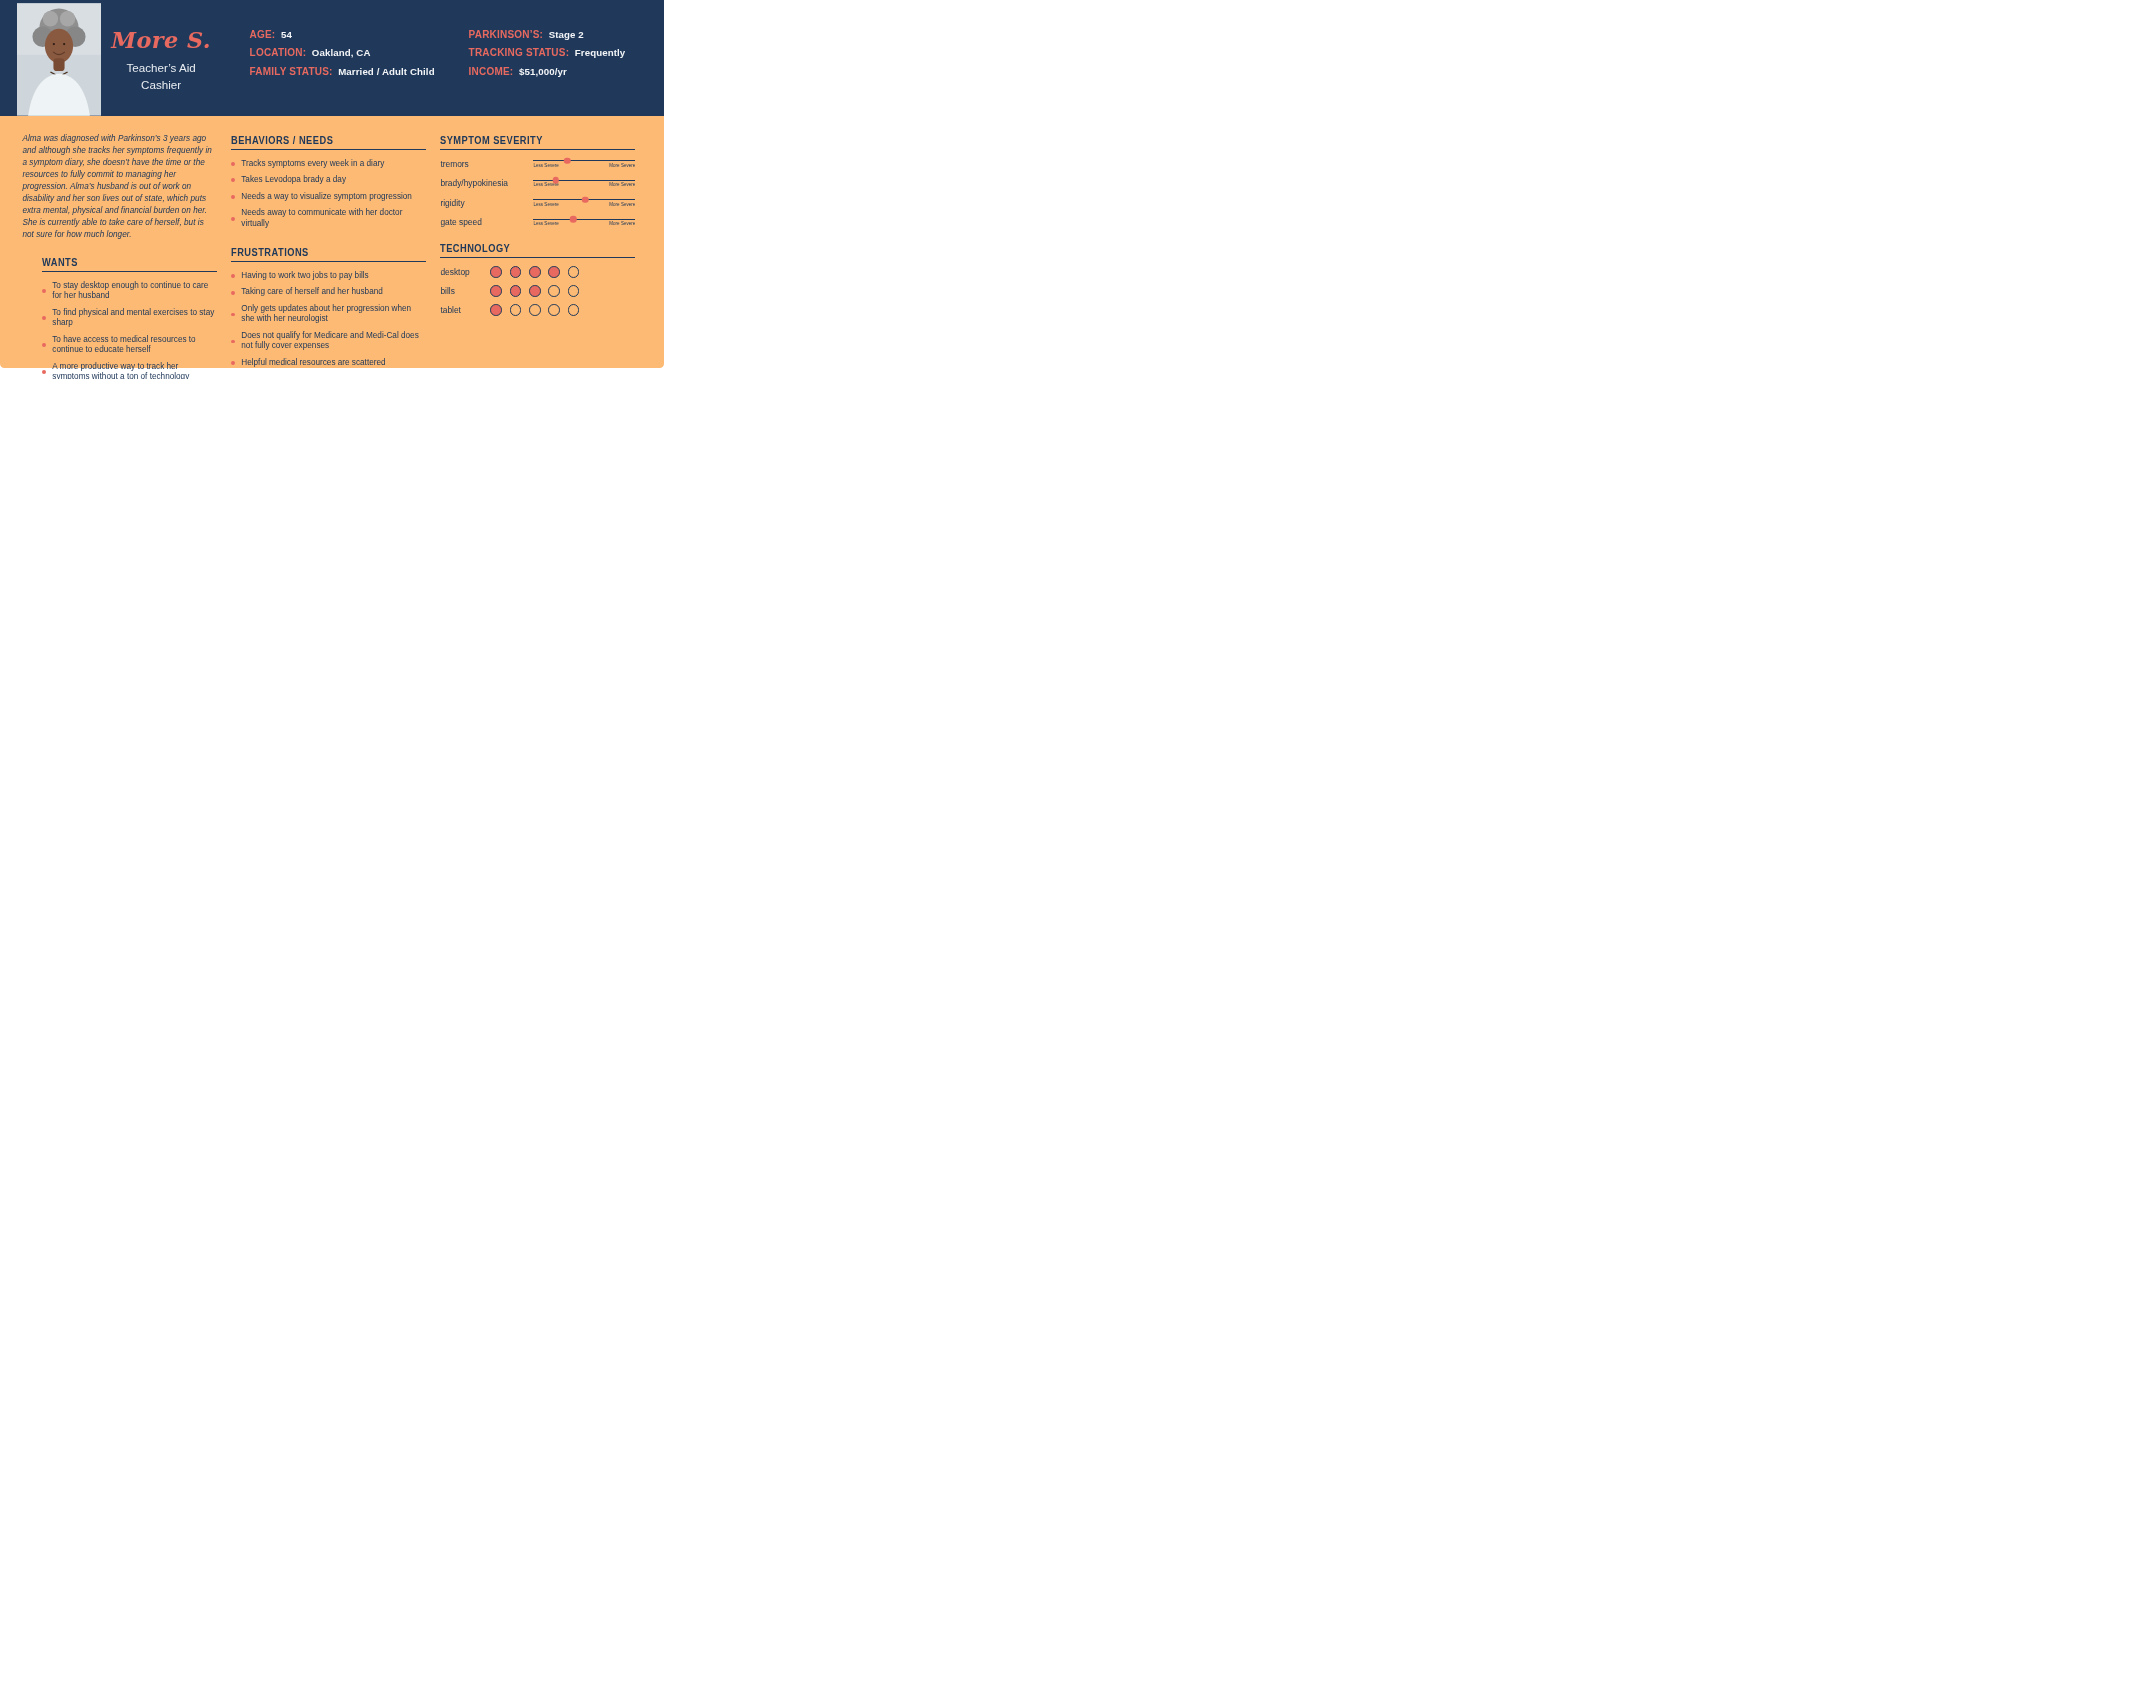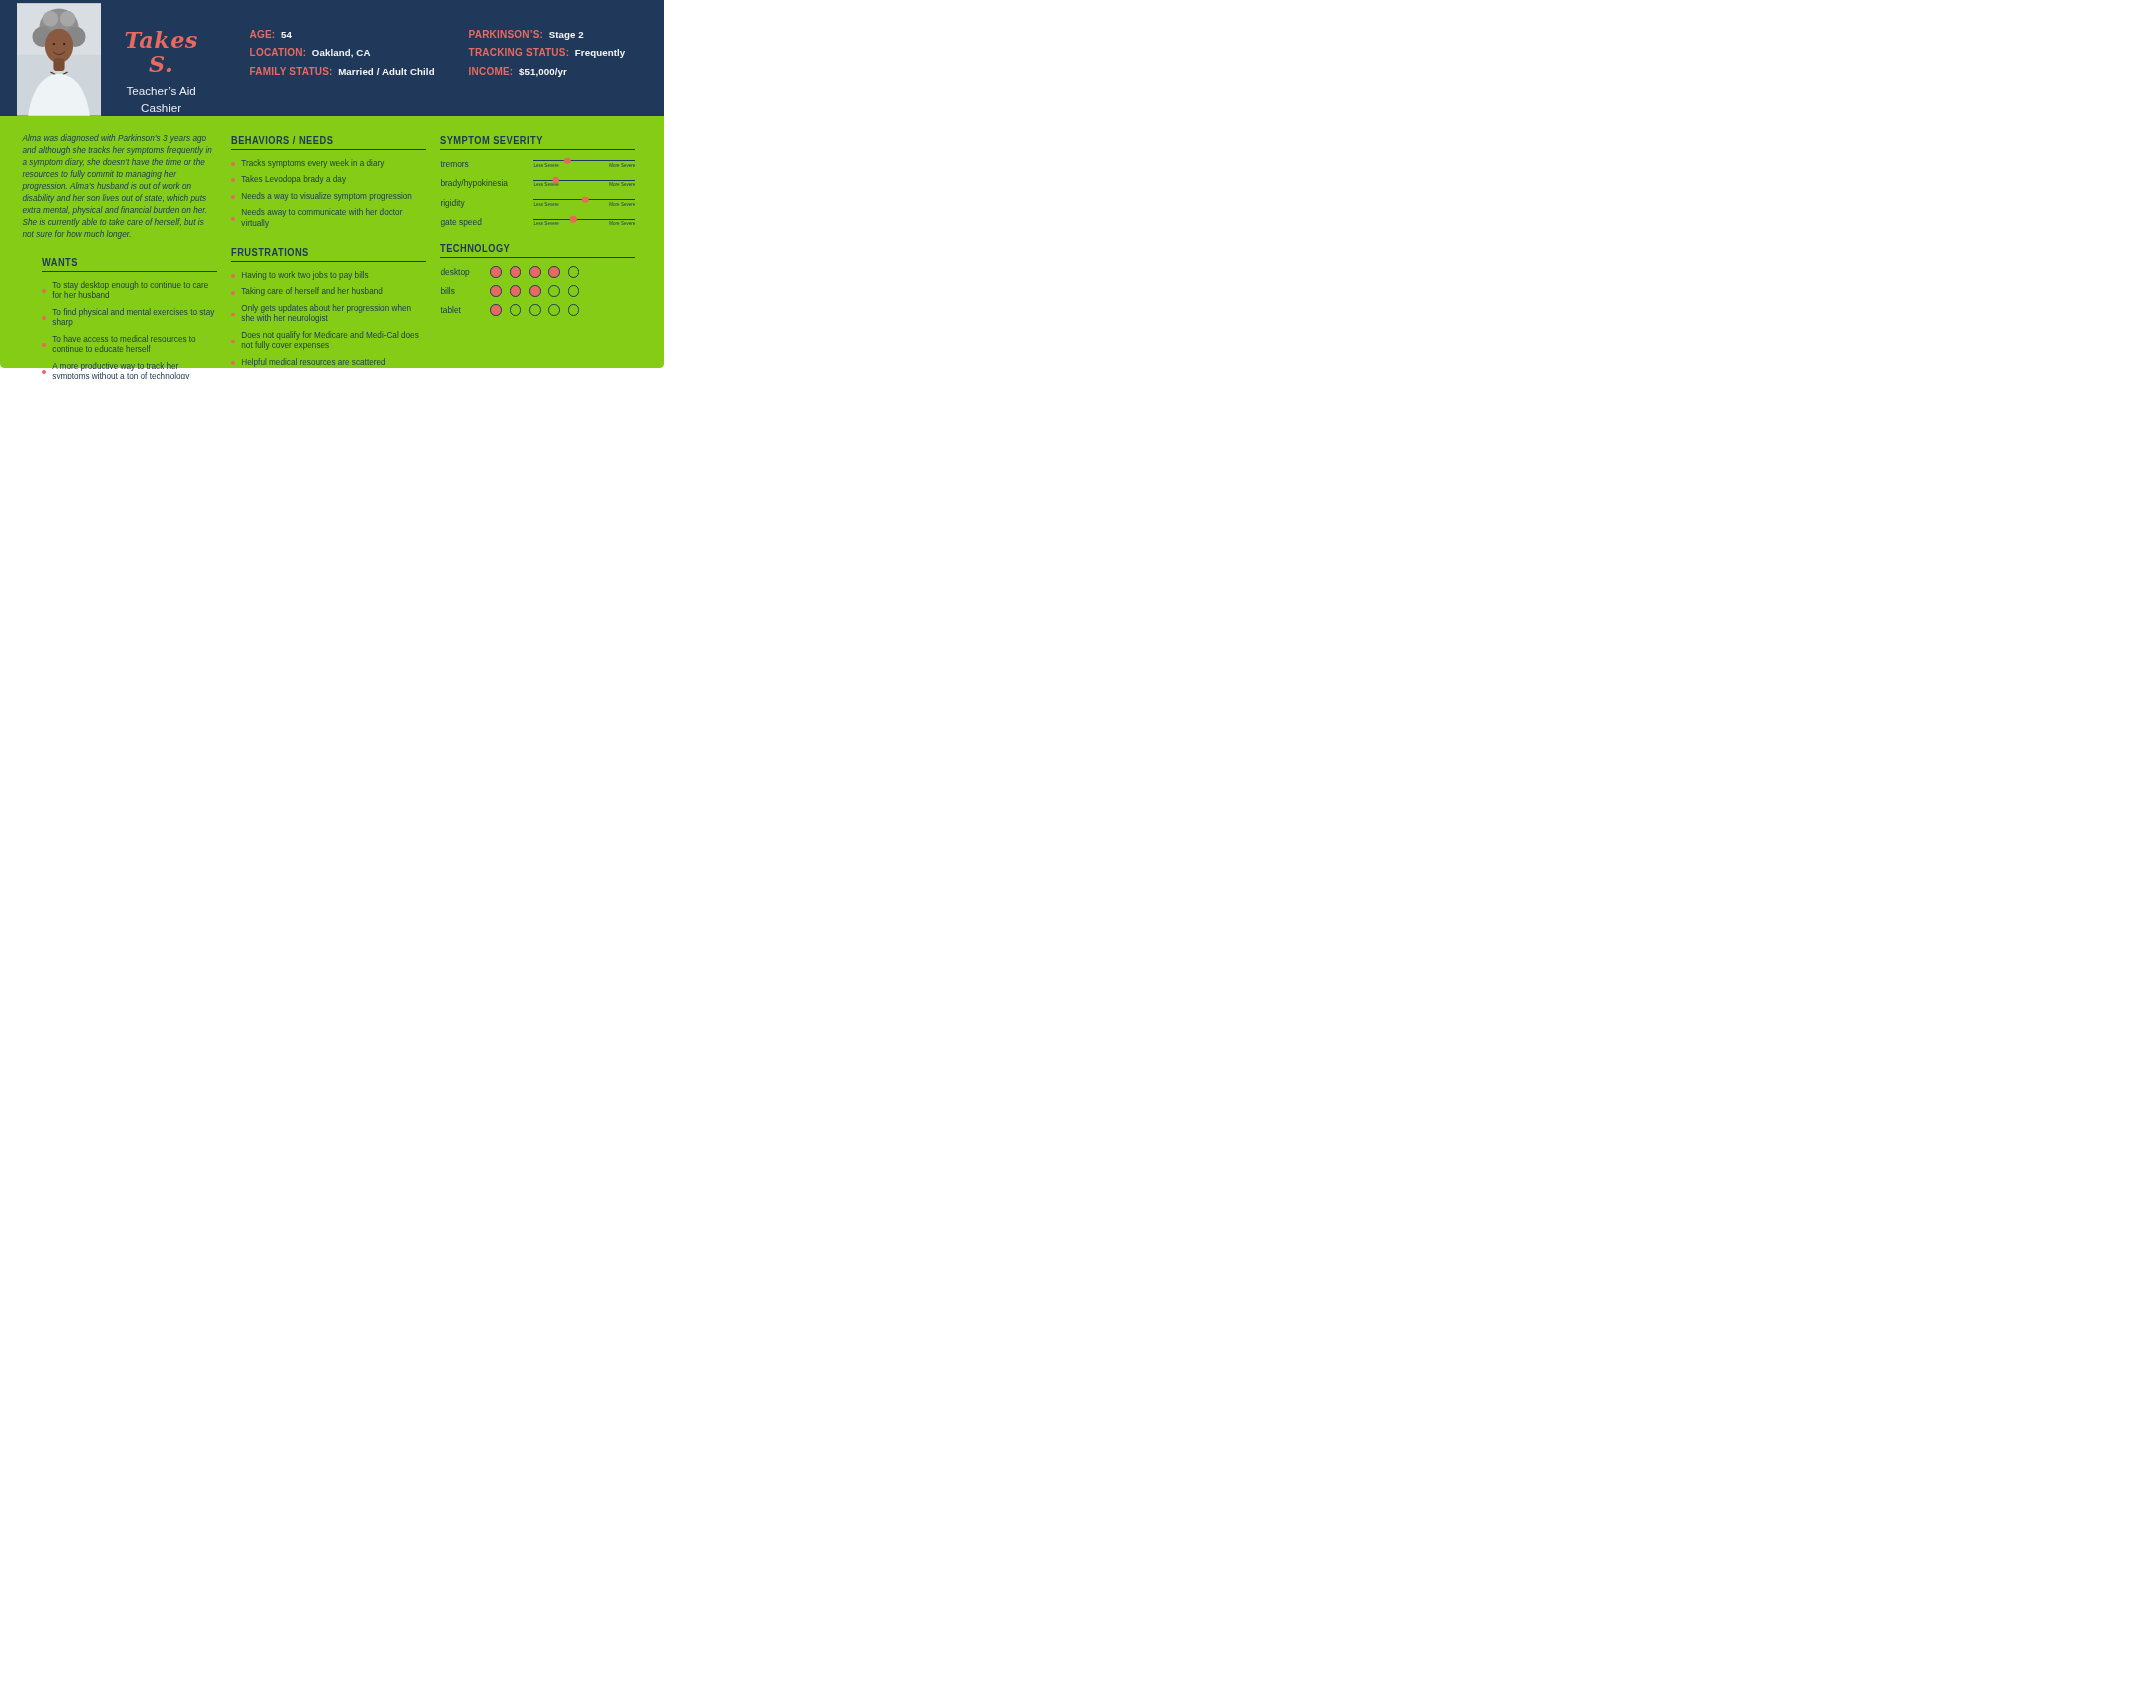--- a/index.html
+++ b/index.html
@@ -18,21 +18,21 @@
   .role { font-size:11.6px; color:#e9edf2; line-height:1.5; font-weight:400; }
   .facts { margin-top:29px; }
   .facts-left  { width:200px; margin-left:37px; }
   .facts-right { width:194px; margin-left:19px; }
   .fact { display:flex; align-items:baseline; margin-bottom:7.3px; }
   .fact-label { color:#e8695f; font-weight:700; font-size:10px; letter-spacing:0.2px;
                 margin-right:5.6px; white-space:nowrap; }
   .fact-value { color:#f3f5f8; font-size:9.7px; letter-spacing:0.1px; white-space:nowrap;font-weight:bold; }
 
   
-  .content { height:252px; background:#84cc16; border-radius:0 0 4.3px 4.3px;
+  .content { height:252px; background:#fdba74; border-radius:0 0 4.3px 4.3px;
              display:grid; grid-template-columns:195px 195px 195px; column-gap:23px;
              padding:17px 12px 0 22.4px;gap:14px; }
   .bio { font-style:italic; font-size:8.2px; line-height:1.46; letter-spacing:0.04px; }
 
   .sec-title { border-bottom:0.9px solid #20395a; padding-bottom:3px; margin-bottom:8.6px; }
   .sec-title-text { display:inline-block; font-size:11.6px; font-weight:700; letter-spacing:0.6px;
                     transform:scaleX(.8); transform-origin:0 60%; white-space:nowrap; }
 
   .wants { margin-top:14.6px;margin-left:20px; }
   .frustrations { margin-top:16.3px; }
@@ -84,21 +84,21 @@
 
         <rect x="85" y="128" width="26" height="30" rx="8" fill="#7a4b33"></rect>
 
         <path d="M78 160 Q98 174 118 160" stroke="#4a3220" stroke-width="3" fill="none"></path>
 
         <path d="M26 262 C36 192 66 166 98 164 C130 166 160 192 170 262 Z" fill="#eef3f5"></path>
       </svg>
     </div>
 
     <div class="identity">
-      <div class="name">Takes S.</div>
+      <div class="name">More S.</div>
       <div class="role">Teacher’s Aid</div>
       <div class="role">Cashier</div>
     </div>
 
     <div class="facts facts-left">
       <div class="fact">
         <span class="fact-label">AGE:</span>
         <span class="fact-value">54</span>
       </div>
       <div class="fact">

